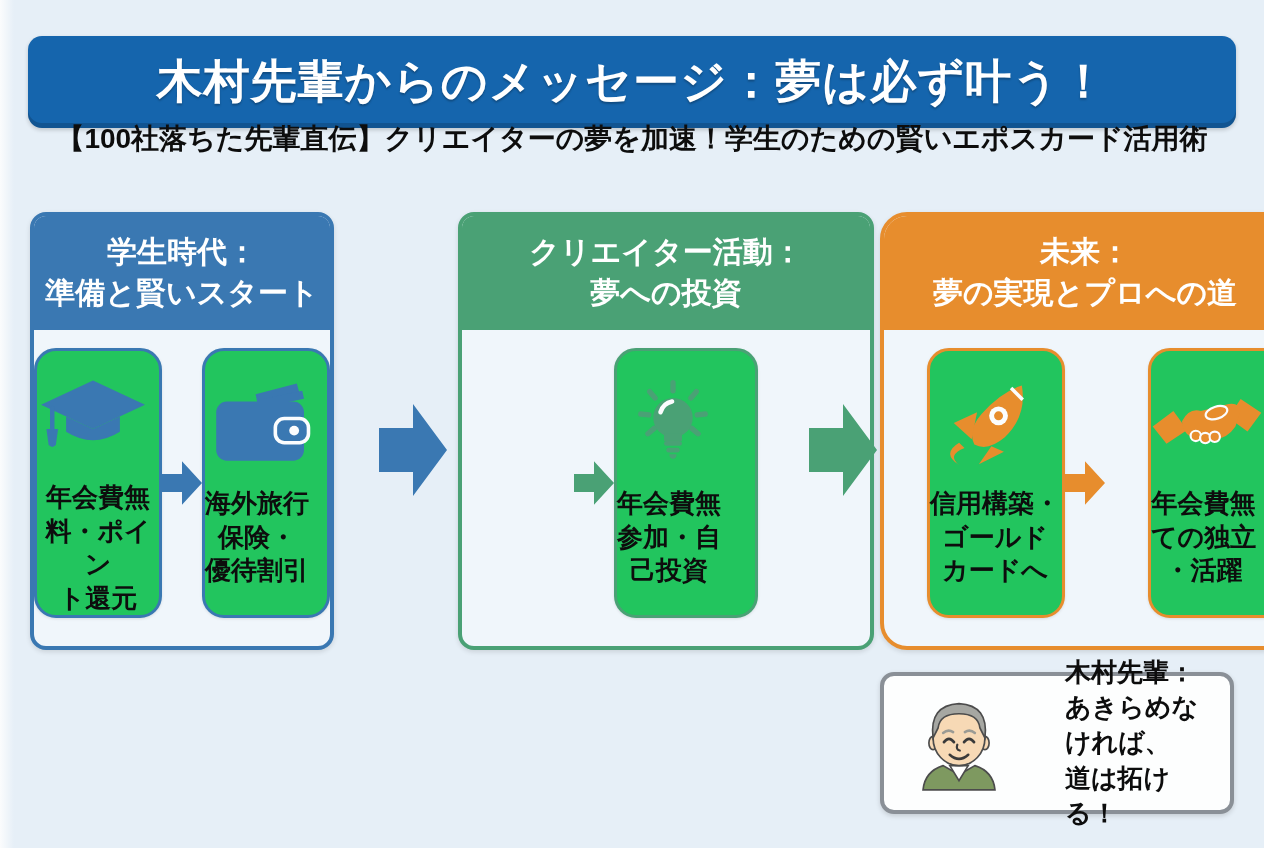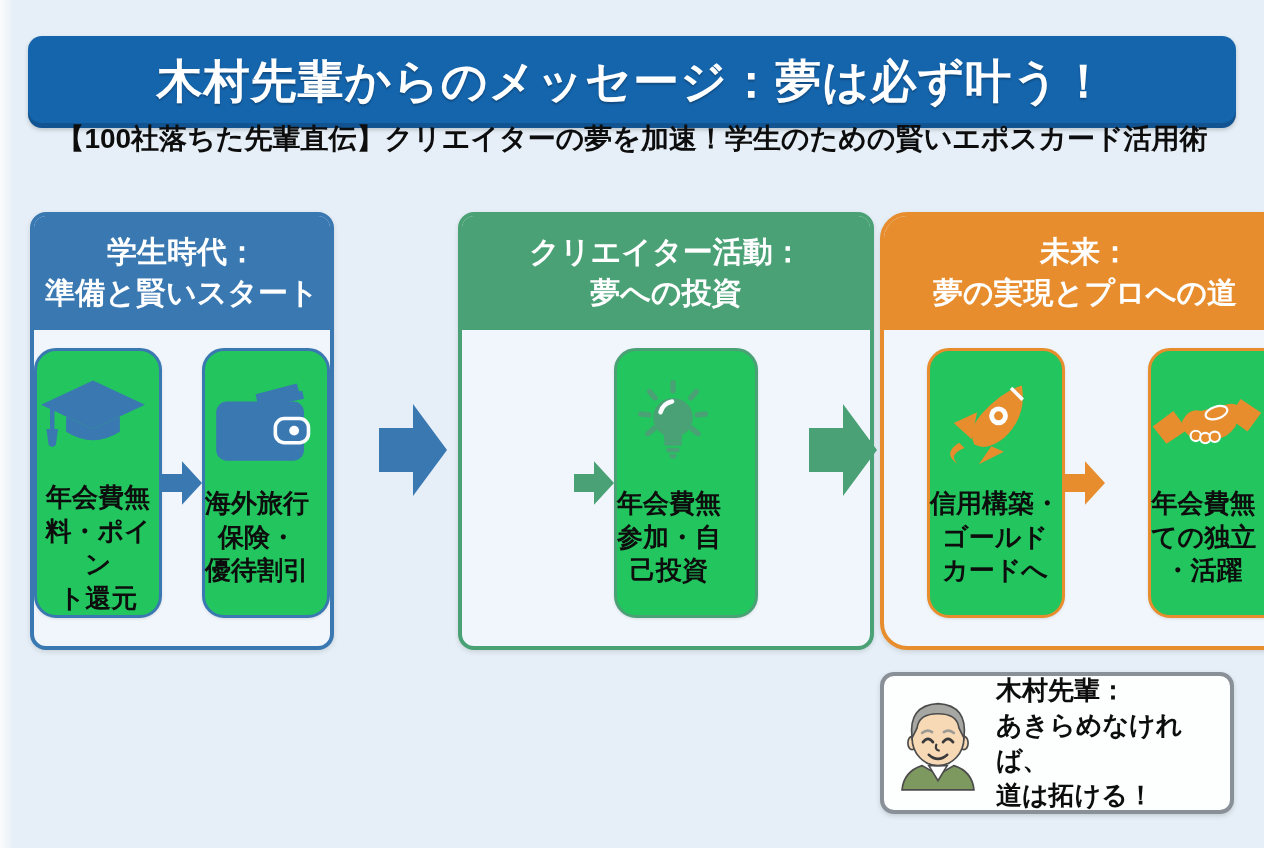--- a/index.html
+++ b/index.html
@@ -72,22 +72,23 @@
   .sec.orange .arrow-sm polygon { fill:#E78D2D; }
   .arrow-lg { position:absolute; top:398px; height:104px; }
   .arrow-lg.blue  { left:378px; width:70px; }
   .arrow-lg.green { left:804px; width:78px; }
   .arrow-lg.blue  polygon { fill:#3A78B2; }
   .arrow-lg.green polygon { fill:#4AA175; }
   
   .quote {
     position:absolute; left:880px; top:672px; width:354px; height:142px;
     background:#FDFEFE; border:4px solid #8A9097; border-radius:14px;
-    display:flex; align-items:center; padding:6px 10px 6px 8px;
+    display:flex; align-items:center; padding:6px 10px 6px 29px;
     box-shadow:0 2px 5px rgba(0,0,0,.15);
+    gap:48px;
   }
   .quote .avatar { width:92px; height:104px; flex:0 0 92px; margin-right:12px; }
   .quote .quote-text {
     font-size:26px; font-weight:800; color:#0D0D0D;
     line-height:1.35; white-space:pre-line;
   }
 </style>
 </head>
 <body>
 

